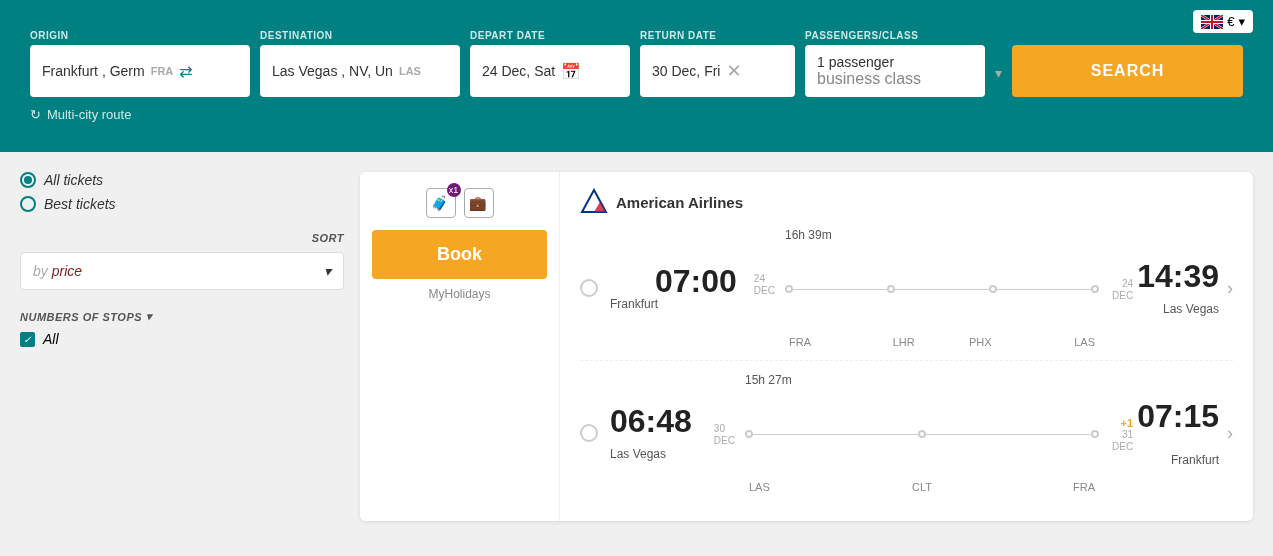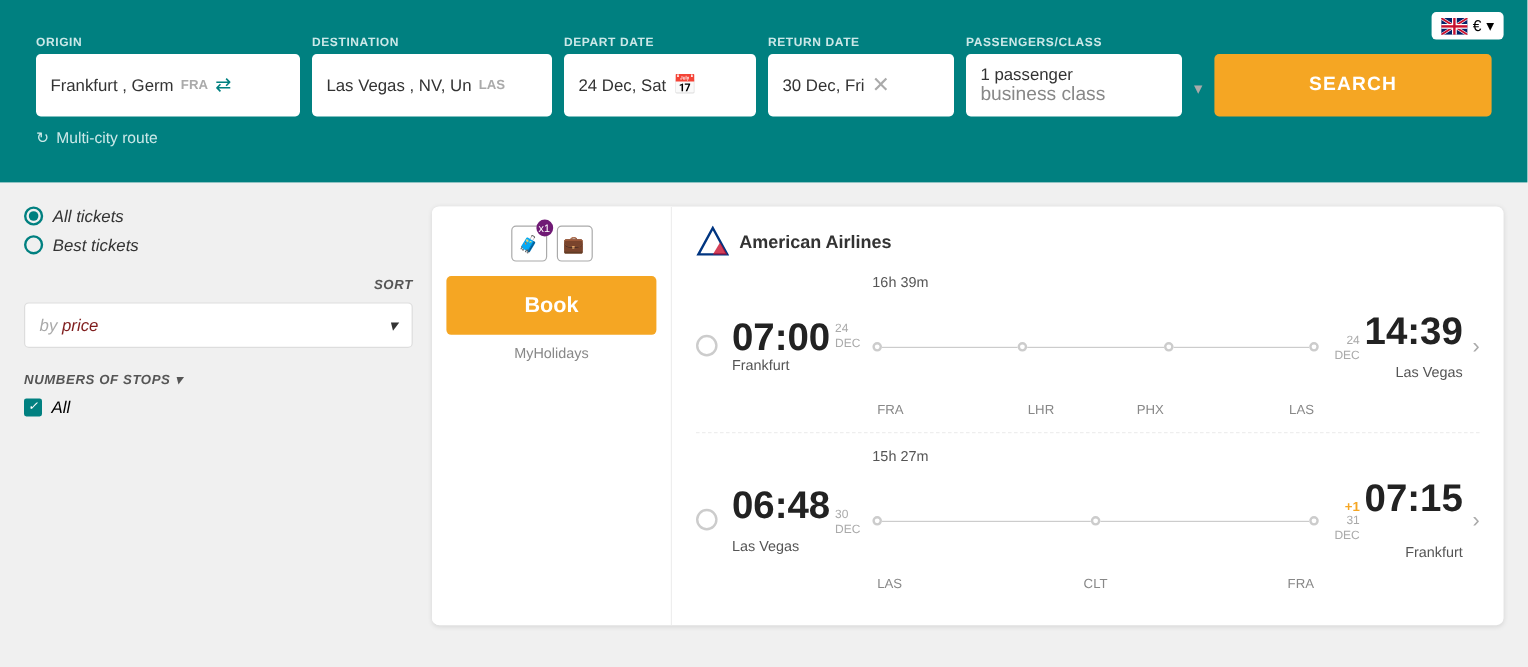--- a/index.html
+++ b/index.html
@@ -532,21 +532,21 @@
               <polygon points="20,14 26,24 14,24" fill="#C8102E" opacity="0.8"></polygon>
             </svg>
           </div>
           <span class="airline-name">American Airlines</span>
         </div>
 
         <div class="flight-row">
           <div class="select-radio"></div>
 
           <div class="dep-time-block">
-            <div style="display:flex;align-items:center;gap:4px;">
+            <div style="display:flex;align-items:flex-end;gap:17px;margin-left:45px;">
               <span class="time-big">07:00</span>
               <span style="display:flex;flex-direction:column;font-size:10px;color:#aaa;line-height:1.2;">
                 <span>24</span>
                 <span>DEC</span>
               </span>
             </div>
             <div class="city-name">Frankfurt</div>
           </div>
 
           <div class="route-middle">
@@ -579,21 +579,21 @@
             <div class="city-name" style="text-align:right;">Las Vegas</div>
           </div>
 
           <div class="expand-icon">›</div>
         </div>
 
         <div class="flight-row">
           <div class="select-radio"></div>
 
           <div class="dep-time-block">
-            <div style="display:flex;align-items:baseline;gap:4px;">
+            <div style="display:flex;align-items:baseline;gap:22px;">
               <span class="time-big">06:48</span>
               <span style="display:flex;flex-direction:column;font-size:10px;color:#aaa;line-height:1.2;">
                 <span>30</span>
                 <span>DEC</span>
               </span>
             </div>
             <div class="city-name">Las Vegas</div>
           </div>
 
           <div class="route-middle">

